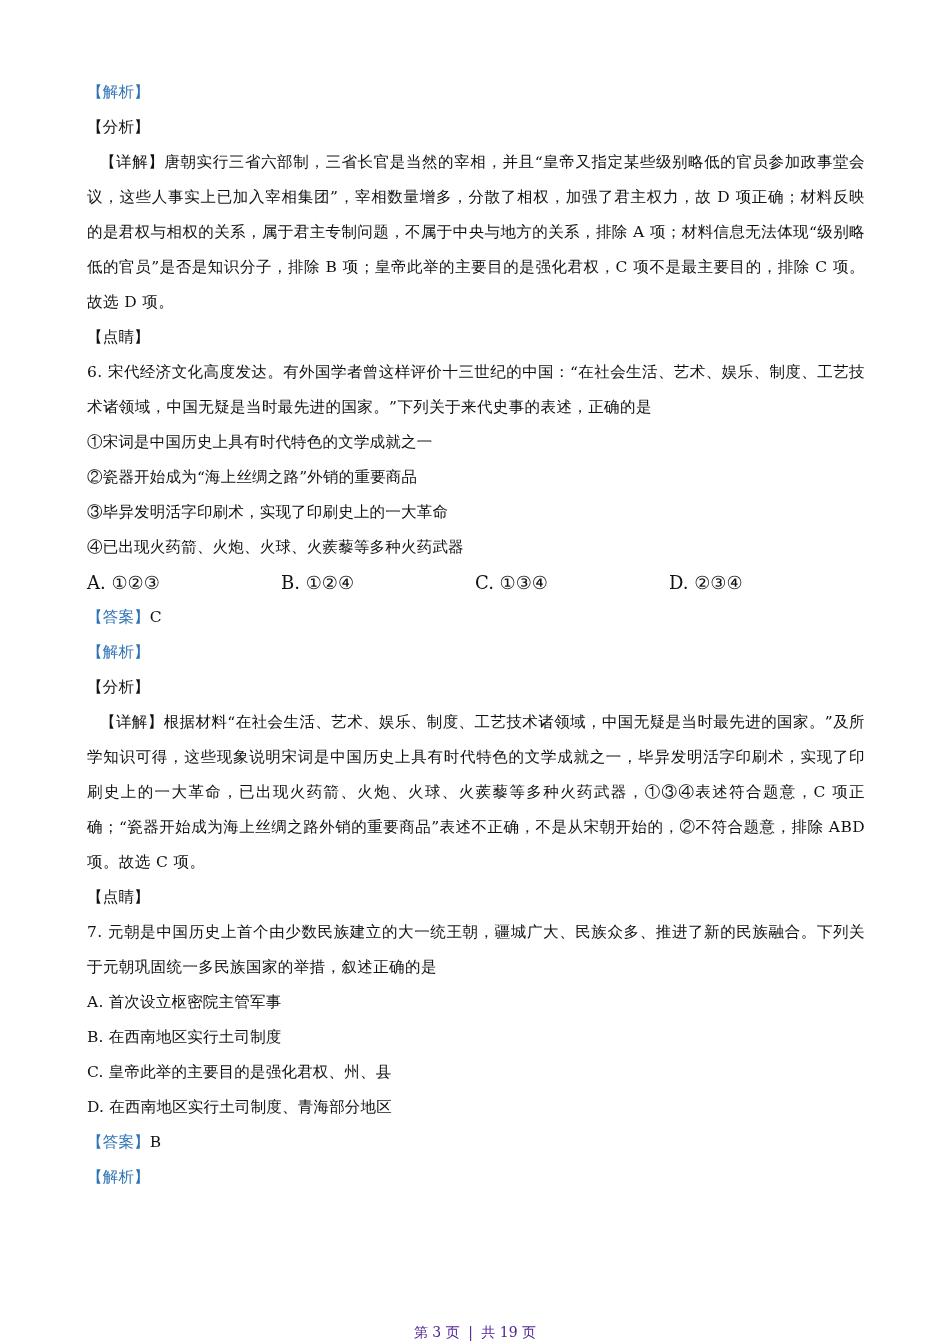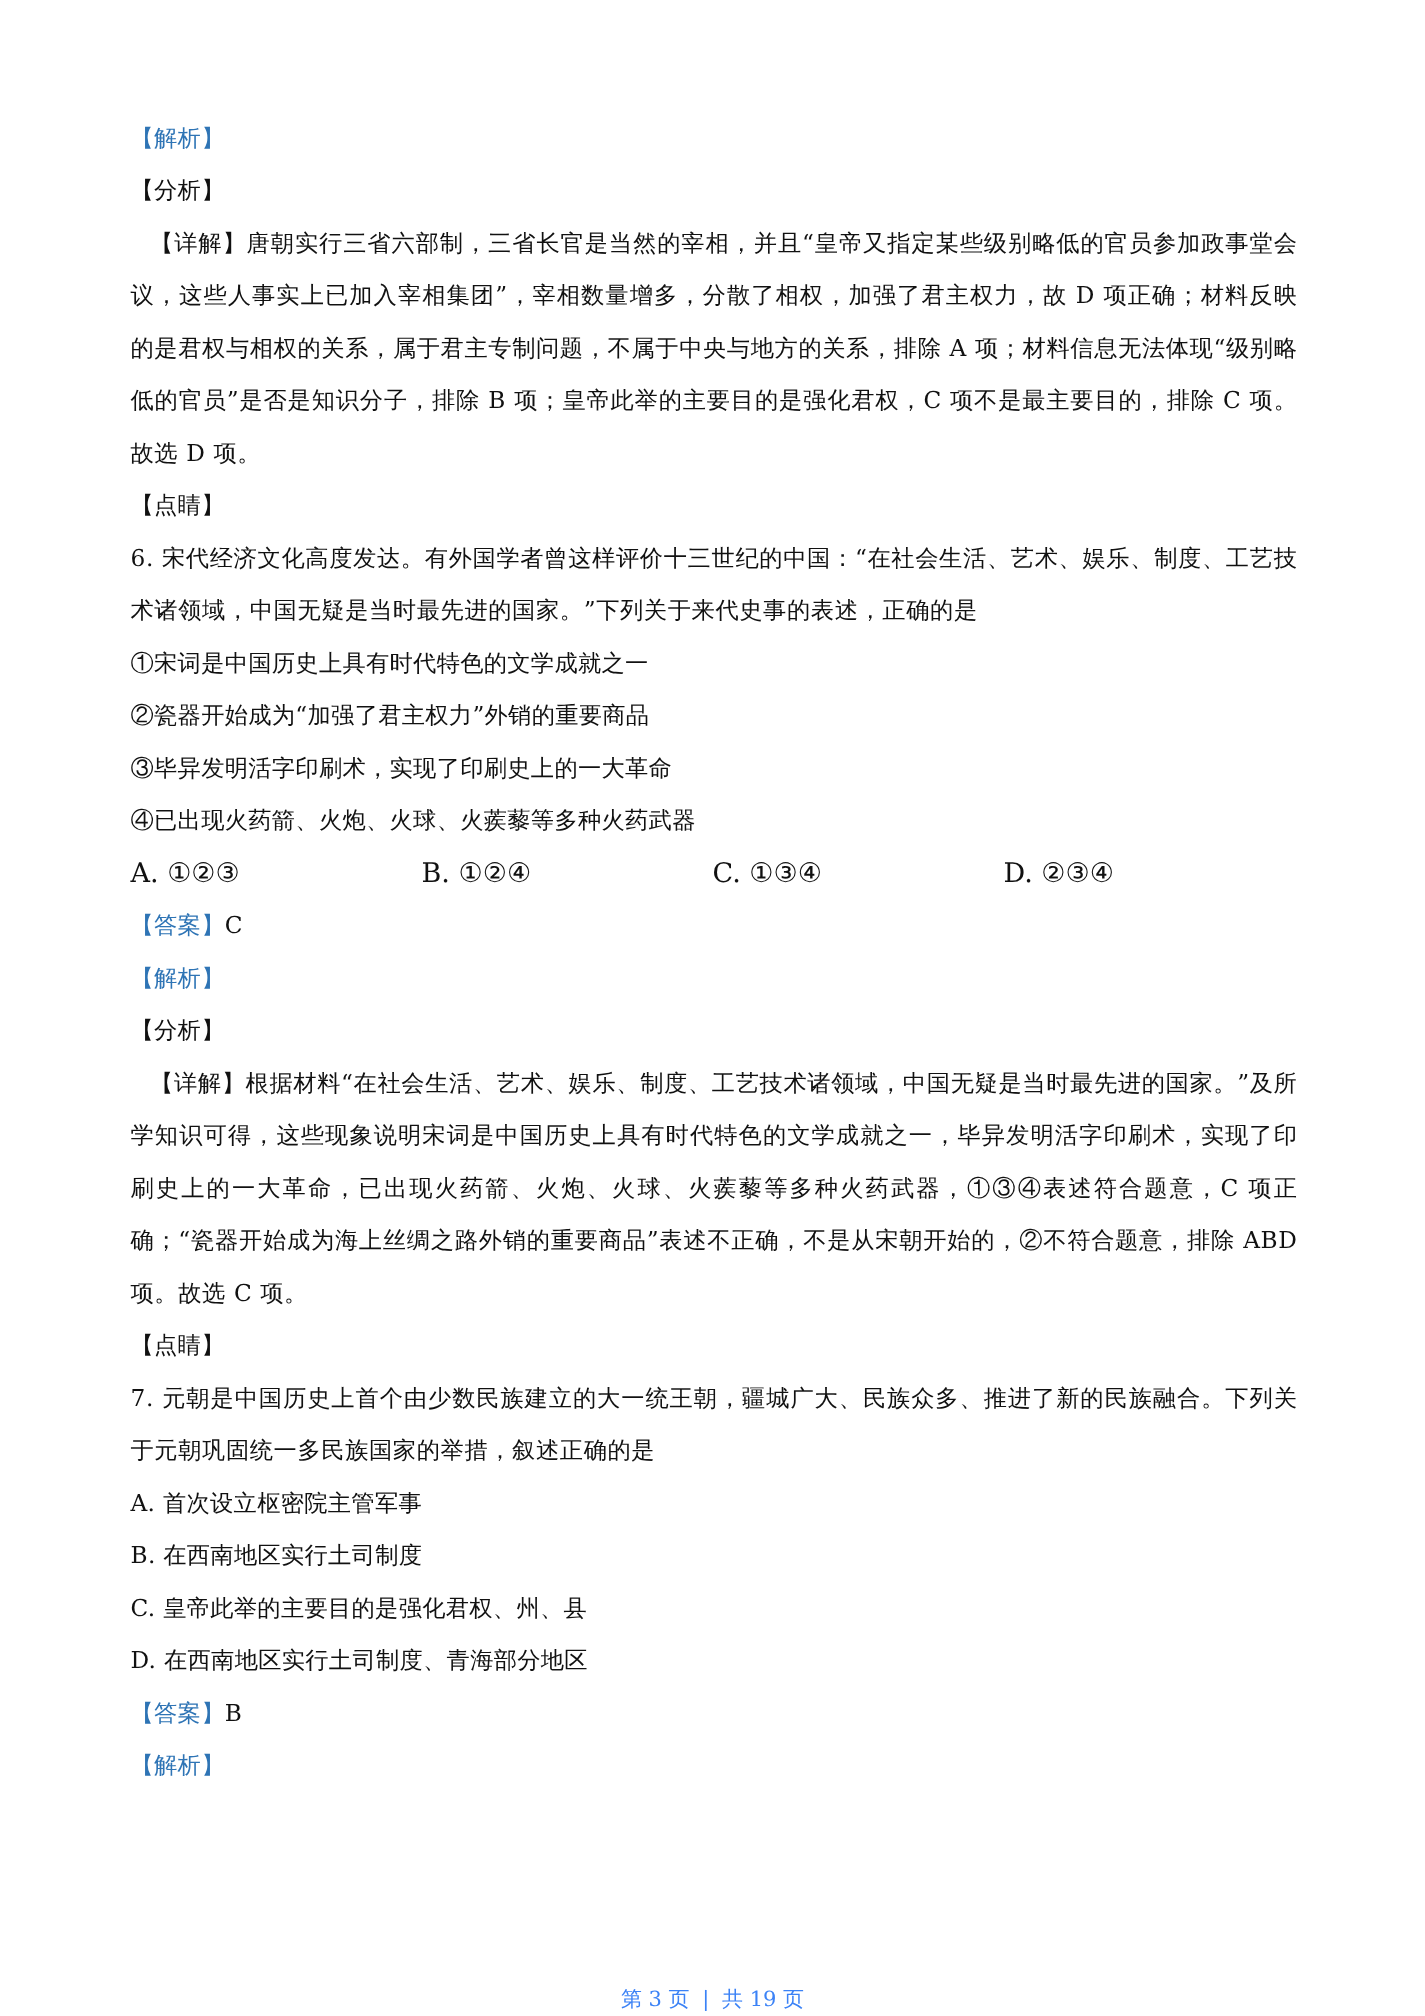--- a/index.html
+++ b/index.html
@@ -6,37 +6,37 @@
   body { width: 950px; height: 1344px; position: relative; overflow: hidden;
          font-family: "DejaVu Serif", "Liberation Serif", serif; color: #111; }
   .page { position: absolute; left: 0; top: 0; width: 950px; height: 1344px; }
   .content { position: absolute; left: 87px; top: 75px; width: 778px; }
   .line { font-size: 15.5px; line-height: 35px; height: 35px; white-space: nowrap; letter-spacing: 0.2px; }
   .para { font-size: 15.5px; line-height: 35px; text-align: justify; letter-spacing: 0.4px; }
   .blue { color: #2E74B5; }
   .tag { display: inline; margin-left: 13px; }
   .options { display: flex; font-size: 18px; line-height: 35px; height: 35px; }
   .options .opt { width: 194px; white-space: nowrap; }
-  .footer { position: absolute; top: 1324px; left: 0; width: 950px; text-align: center; font-size: 14px; color: #3b82f6; }
+  .footer { position: absolute; top: 1324px; left: 0; width: 950px; text-align: center; font-size: 14px; color: #4c1d95; }
   .footer .sep { margin: 0 4px; }
 </style>
 </head>
 <body>
 
 <div class="page">
   <div class="content">
 
     <div class="line blue">【解析】</div>
     <div class="line">【分析】</div>
     <div class="para"><span class="tag">【详解】</span><span>唐朝实行三省六部制，三省长官是当然的宰相，并且“皇帝又指定某些级别略低的官员参加政事堂会议，这些人事实上已加入宰相集团”，宰相数量增多，分散了相权，加强了君主权力，故 D 项正确；材料反映的是君权与相权的关系，属于君主专制问题，不属于中央与地方的关系，排除 A 项；材料信息无法体现“级别略低的官员”是否是知识分子，排除 B 项；皇帝此举的主要目的是强化君权，C 项不是最主要目的，排除 C 项。故选 D 项。</span></div>
     <div class="line">【点睛】</div>
 
     <div class="para">6. 宋代经济文化高度发达。有外国学者曾这样评价十三世纪的中国：“在社会生活、艺术、娱乐、制度、工艺技术诸领域，中国无疑是当时最先进的国家。”下列关于来代史事的表述，正确的是</div>
     <div class="line">①宋词是中国历史上具有时代特色的文学成就之一</div>
-    <div class="line">②瓷器开始成为“加强了君主权力”外销的重要商品</div>
+    <div class="line">②瓷器开始成为“海上丝绸之路”外销的重要商品</div>
     <div class="line">③毕异发明活字印刷术，实现了印刷史上的一大革命</div>
     <div class="line">④已出现火药箭、火炮、火球、火蒺藜等多种火药武器</div>
     <div class="options">
       <span class="opt">A. ①②③</span>
       <span class="opt">B. ①②④</span>
       <span class="opt">C. ①③④</span>
       <span class="opt">D. ②③④</span>
     </div>
     <div class="line"><span class="blue">【答案】</span><span>C</span></div>
     <div class="line blue">【解析】</div>

